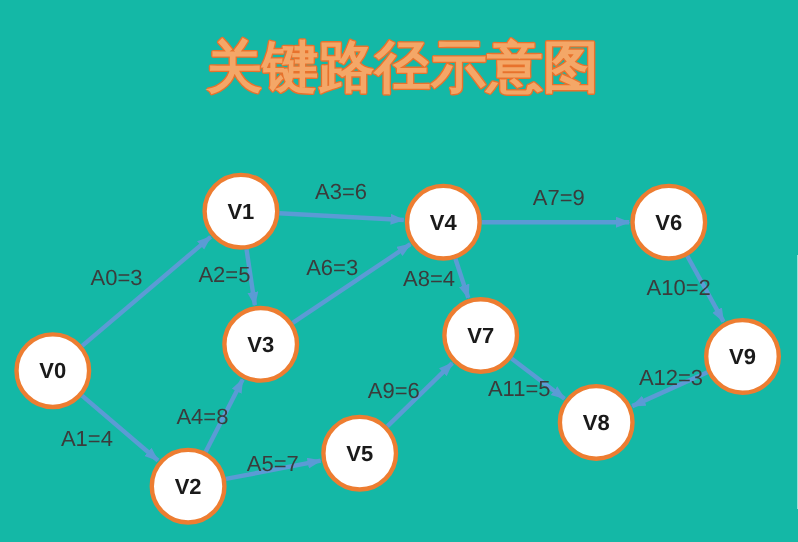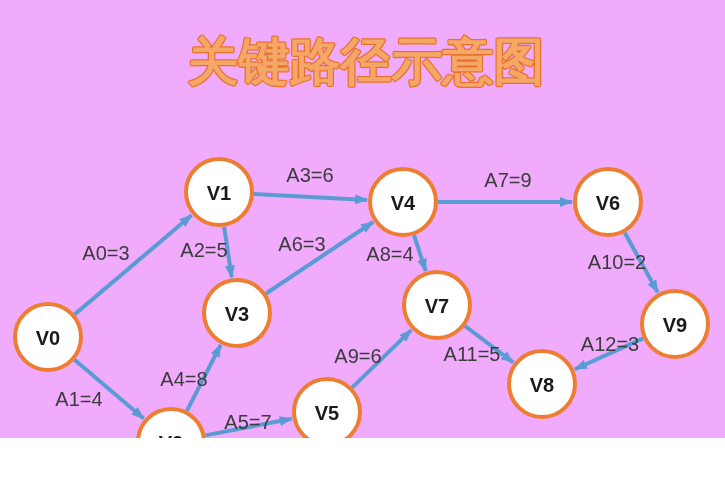--- a/index.html
+++ b/index.html
@@ -3,23 +3,23 @@
 <meta charset="utf-8">
 <style>
   html, body {
     margin: 0;
     padding: 0;
     background: #ffffff;
     font-family: "Liberation Sans", sans-serif;
   }
   .canvas-wrap {
     width: 725px;
-    height: 438px;
+    height: 493px;
     position: relative;
-    background: #f0abfc;
+    background: #14b8a6;
     overflow: hidden;
     text-align: right;
   }
   svg { display: block; }
   .title-text {
     font-family: "Liberation Sans", sans-serif;
     font-size: 51px;
     font-weight: bold;
     letter-spacing: 0px;
     paint-order: stroke fill;

